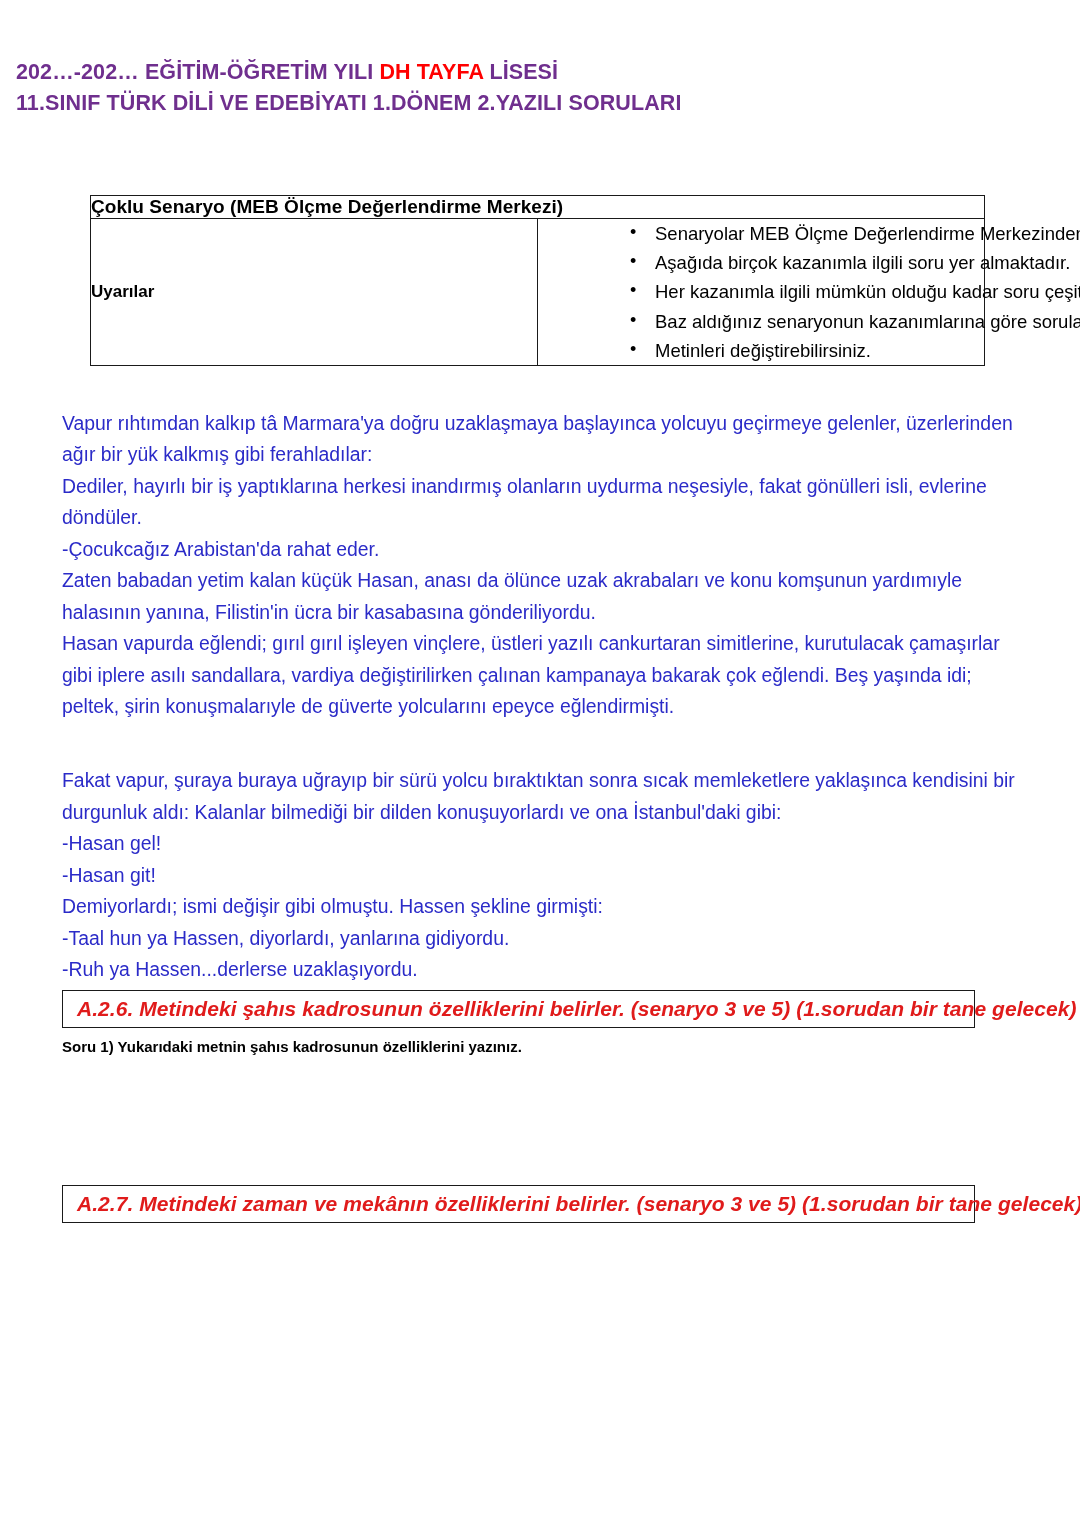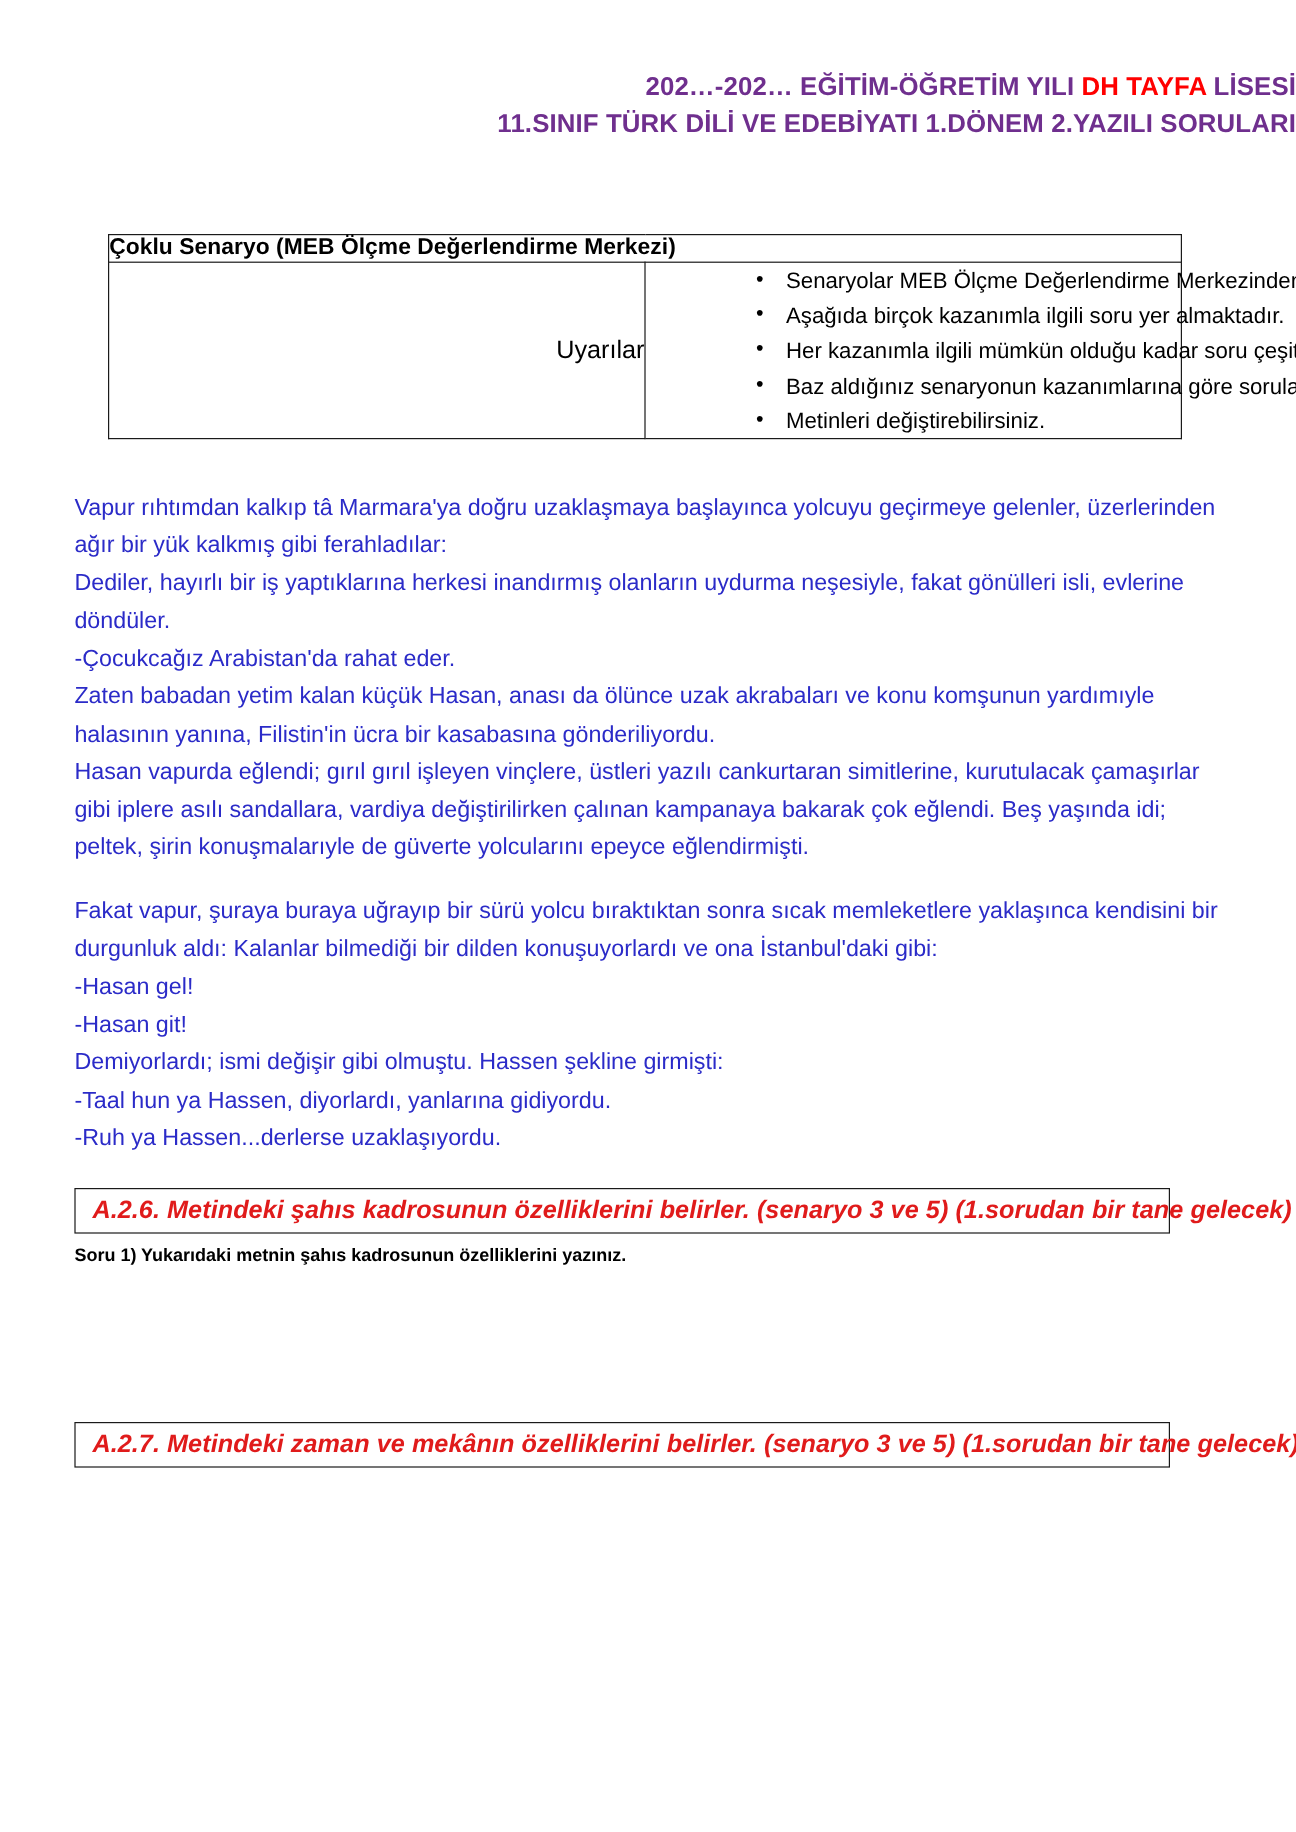--- a/index.html
+++ b/index.html
@@ -19,22 +19,23 @@
 
   .page {
     position: relative;
     width: 1080px;
     height: 1527px;
     box-sizing: border-box;
   }
 
   
   .doc-header {
-    text-align: right;
+    text-align: left;
     padding-top: 57px;
+    padding-left: 16px;
   }
   .title-line {
     font-size: 21.5px;
     font-weight: bold;
     color: #6F2F8E;
     line-height: 1.45;
     letter-spacing: 0.1px;
   }
   .title-line .hl {
     color: #FF0000;
@@ -60,24 +61,24 @@
   }
   td.warn-head {
     padding: 5px 0 5px 22px;
     font-size: 19px;
     font-weight: bold;
     color: #000;
     letter-spacing: 0.05px;
   }
   td.warn-label {
     width: 73px;
-    text-align: right;
+    text-align: left;
     padding-left: 3px;
-    font-size: 21px;
-    font-weight: normal;
+    font-size: 17px;
+    font-weight: bold;
   }
   td.warn-body {
     padding: 6px 6px 8px 0;
   }
   ul.warn-list {
     list-style: none;
     margin: 0;
     padding: 0;
   }
   ul.warn-list li {
@@ -104,21 +105,21 @@
     width: 955px;
     color: #2B2BC8;
     font-size: 19.4px;
     line-height: 1.62;
   }
   .body-text p {
     margin: 0;
     text-align: left;
   }
   .body-text p.gap-before {
-    margin-top: 22px;
+    margin-top: 43px;
   }
 
   
   .kazanim-block {
     position: absolute;
     left: 62px;
     width: 913px;
   }
   .kazanim-box {
     border: 1.6px solid #1a1a1a;

